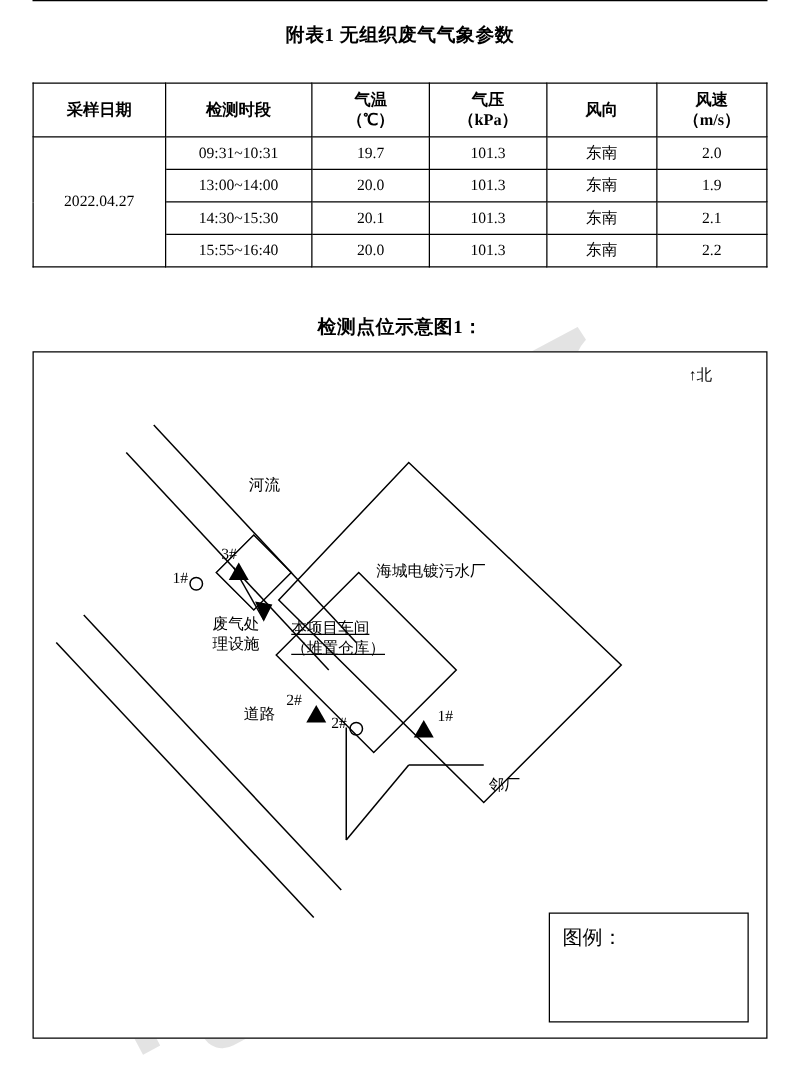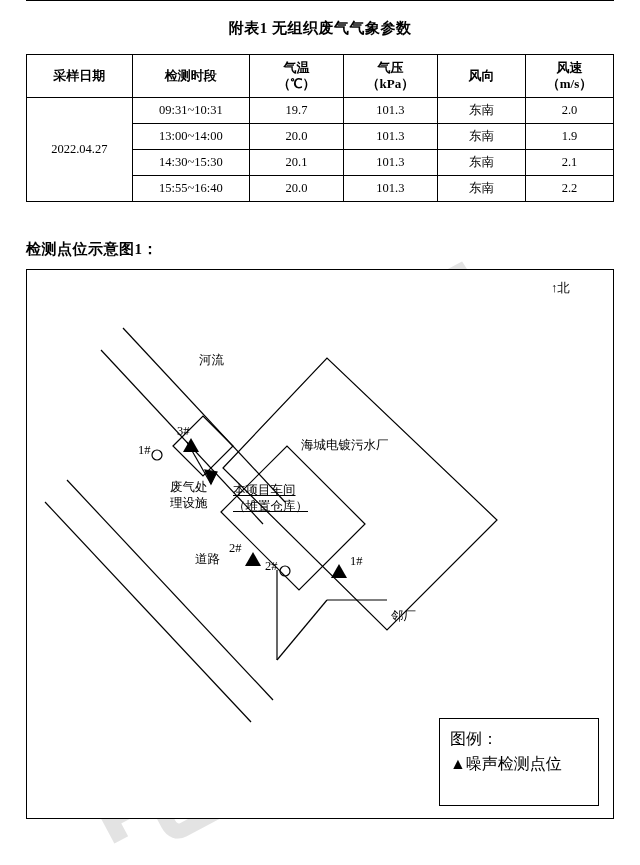--- a/index.html
+++ b/index.html
@@ -36,21 +36,21 @@
   .header-rule {
     border-bottom: 1px solid #000;
     margin: 0 0 0 0;
   }
   
   .table-title {
     text-align: center;
     font-size: 15px;
     font-weight: bold;
     margin-top: 18px;
-    margin-bottom: 16px;
+    margin-bottom: 28px;
     letter-spacing: 0.5px;
   }
   
   table.weather {
     border-collapse: collapse;
     width: 100%;
     font-size: 12.5px;
   }
   table.weather th, table.weather td {
     border: 1px solid #000;
@@ -74,20 +74,21 @@
   table.weather col.c4 { width: 16%; }
   table.weather col.c5 { width: 15%; }
   table.weather col.c6 { width: 15%; }
   
   .section-title {
     font-size: 15px;
     font-weight: bold;
     margin-top: 38px;
     margin-bottom: 10px;
     letter-spacing: 0.5px;
+    text-align: center;
   }
   
   .map-box {
     position: relative;
     border: 1px solid #000;
     height: 550px;
     width: 100%;
     box-sizing: border-box;
     overflow: hidden;
     background: #fff;
@@ -254,33 +255,32 @@
         </g>
 
         <circle cx="130" cy="185" r="5" fill="none" stroke="#000" stroke-width="1.2"></circle>
         <polygon points="164,168 172,182 156,182" fill="#000"></polygon>
         <polygon points="226,282 234,296 218,296" fill="#000"></polygon>
         <circle cx="258" cy="301" r="5" fill="none" stroke="#000" stroke-width="1.2"></circle>
         <polygon points="312,294 320,308 304,308" fill="#000"></polygon>
       </svg>
 
       <div class="map-label" style="left:524px; top:10px;">↑北</div>
-      <div class="map-label" style="left:172px; top:82px;">河流</div>
+      <div class="map-label" style="left:172px; top:98px;">河流</div>
       <div class="map-label" style="left:168px; top:281px;">道路</div>
       <div class="map-label" style="left:274px; top:167px;">海城电镀污水厂</div>
       <div class="map-label" style="left:206px; top:212px;text-decoration:underline;">本项目车间
 （堆置仓库）</div>
       <div class="map-label" style="left:143px; top:209px;">废气处
 理设施</div>
       <div class="map-label" style="left:364px; top:338px;">邻厂</div>
       <div class="map-label" style="left:150px; top:153px;">3#</div>
       <div class="map-label" style="left:111px; top:172px;">1#</div>
       <div class="map-label" style="left:202px; top:270px;">2#</div>
       <div class="map-label" style="left:238px; top:288px;">2#</div>
       <div class="map-label" style="left:323px; top:283px;">1#</div>
 
       <div class="legend-box">
         <div>图例：</div>
-        <div>▲噪声检测点位</div>
       </div>
     </div>
   </div>
 </div>
 
 </body></html>

